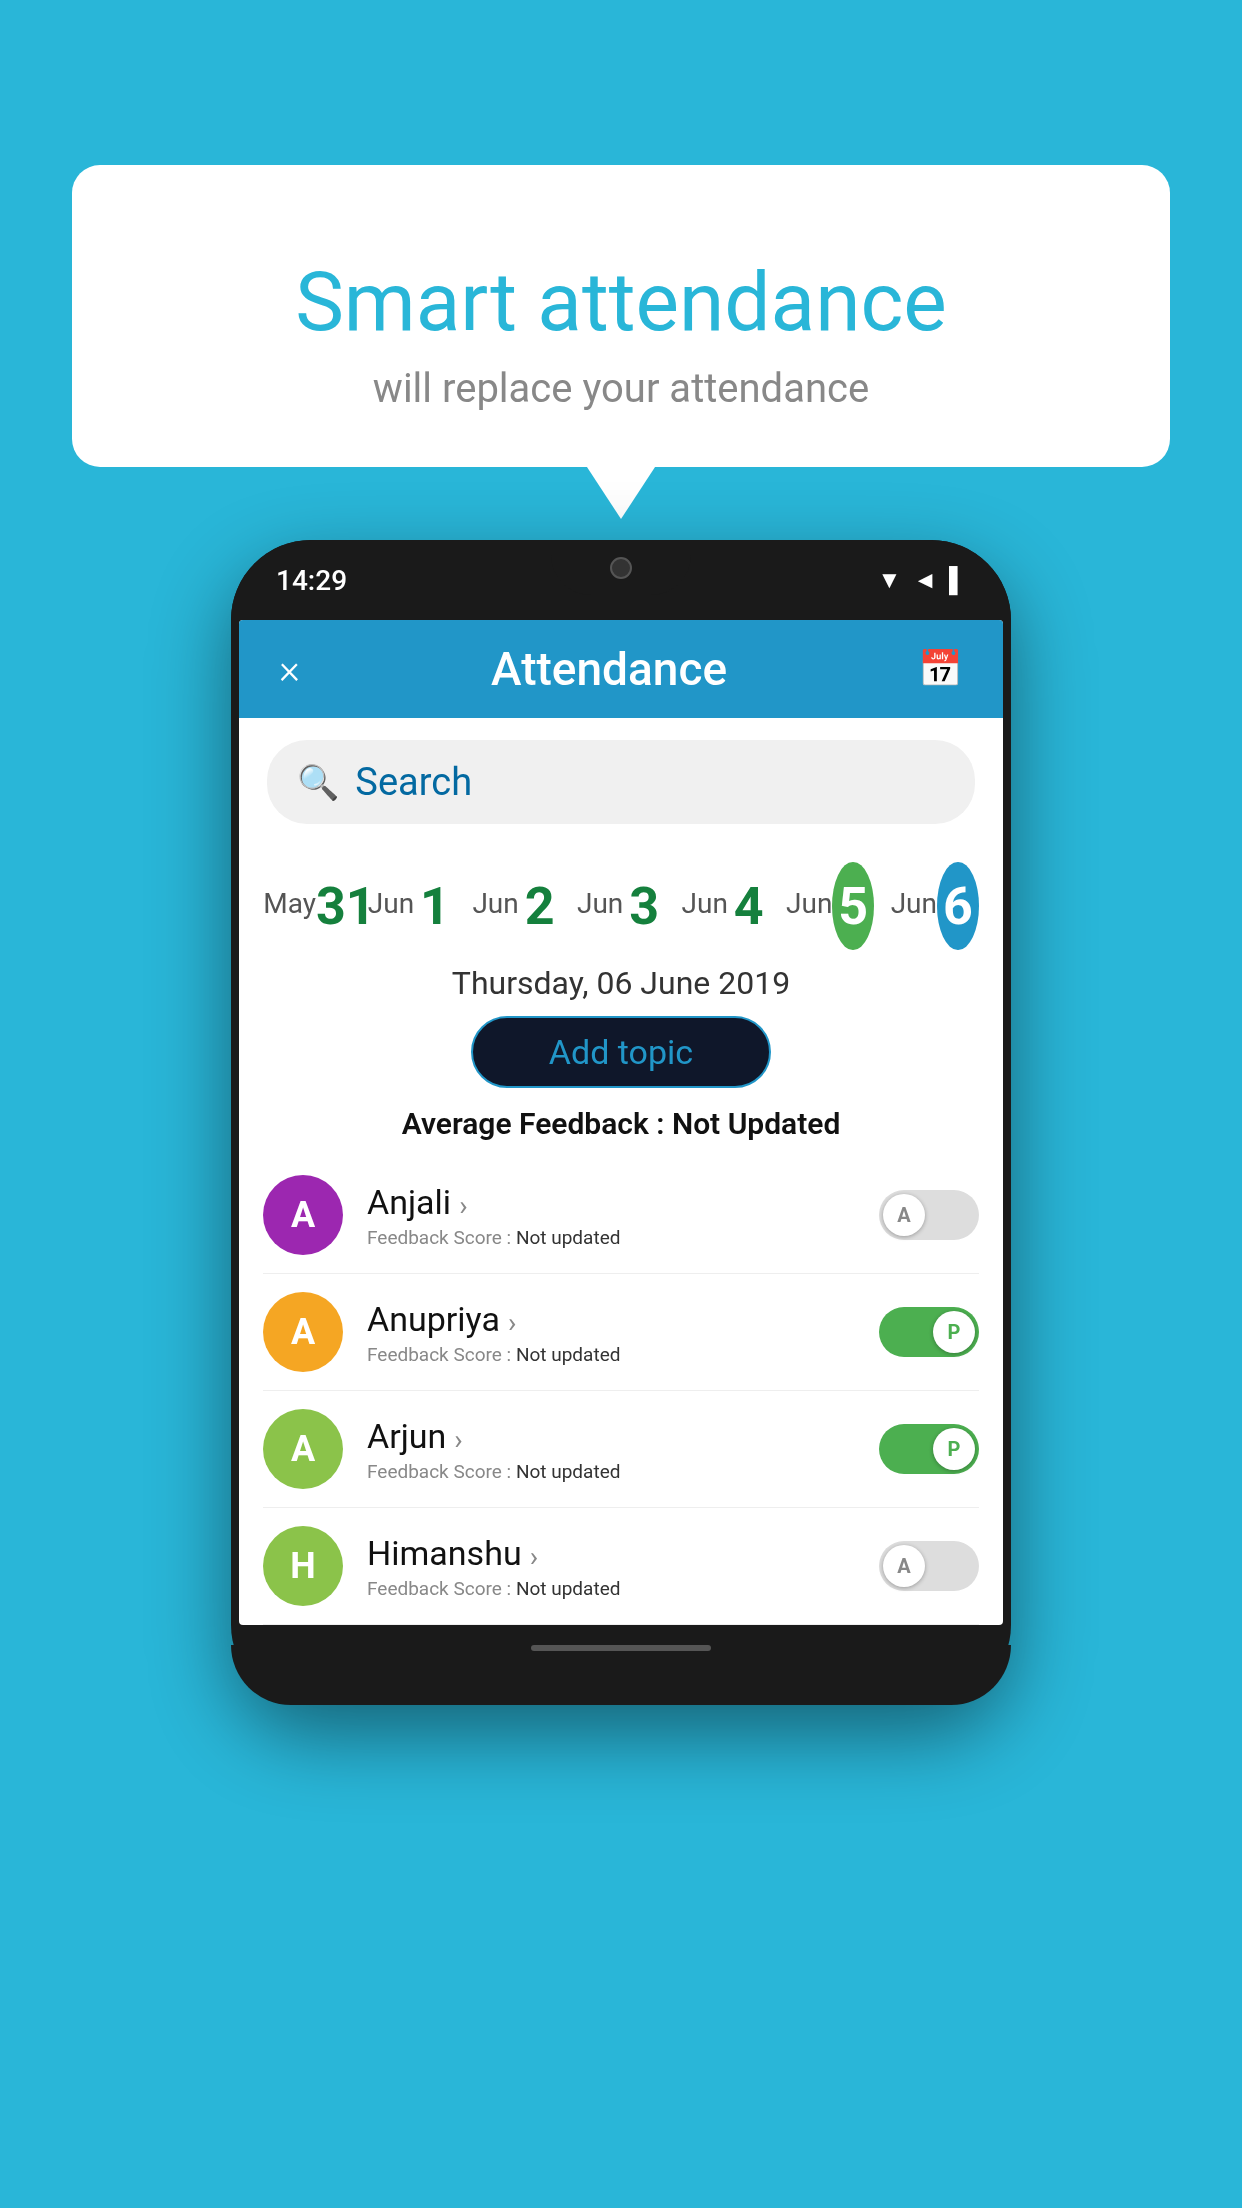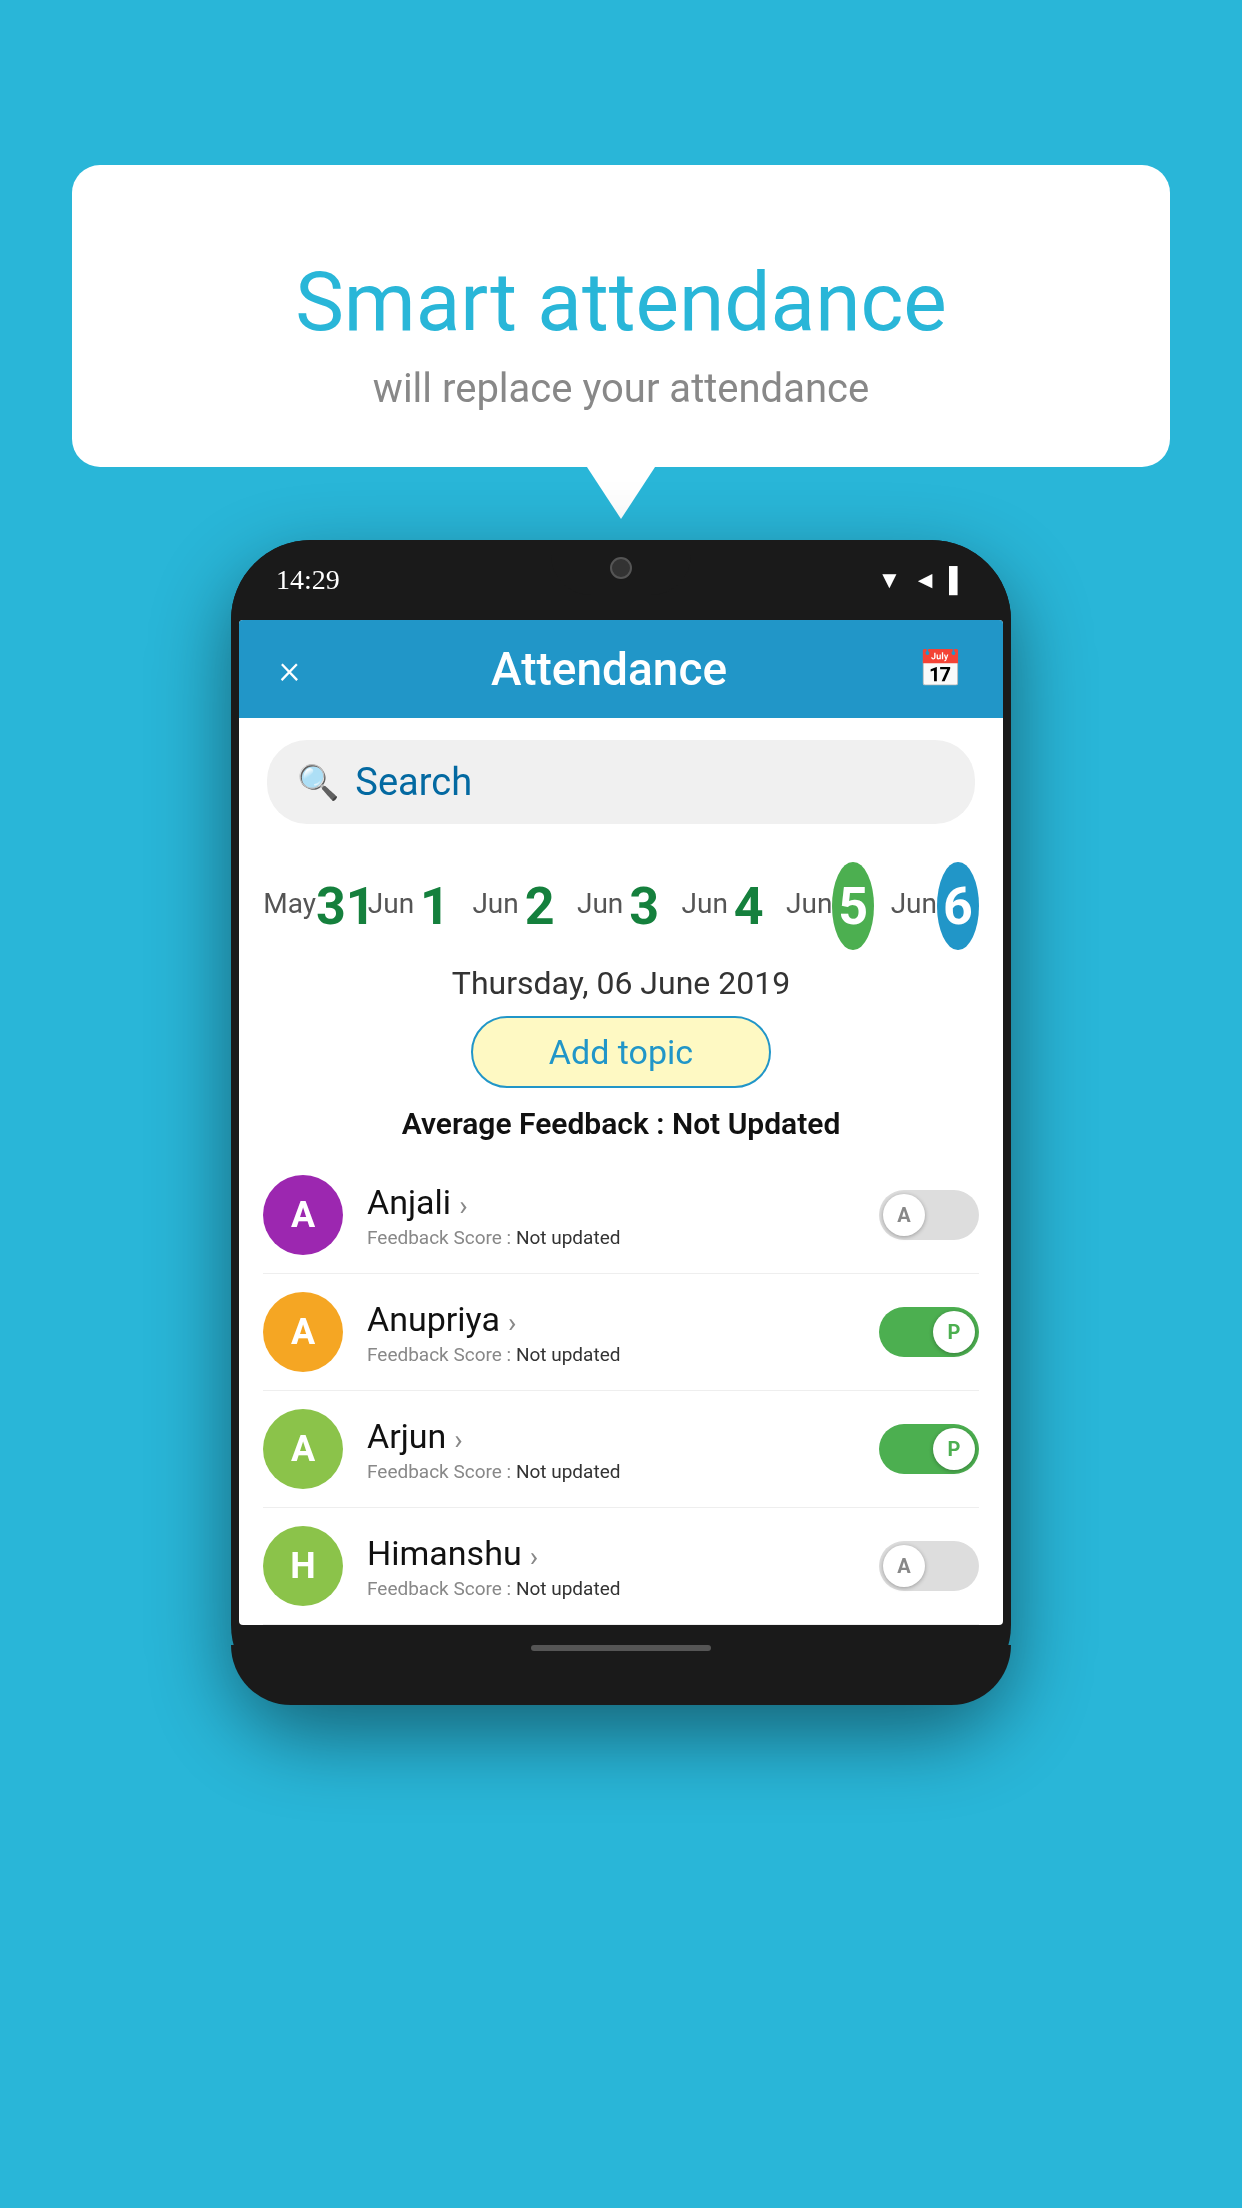--- a/index.html
+++ b/index.html
@@ -71,21 +71,20 @@
     }
 
     .phone-top-bar {
       height: 80px;
       background: #1a1a1a;
       border-radius: 80px 80px 0 0;
       display: flex;
       align-items: center;
       justify-content: space-between;
       padding: 0 45px;
-      font-family: Liberation Serif, serif;
     }
 
     .status-time {
       color: white;
       font-size: 28px;
       font-weight: 500;
     }
 
     .status-icons {
       display: flex;
@@ -225,21 +224,21 @@
       font-weight: 400;
     }
 
     
     .add-topic-btn {
       display: block;
       margin: 0 auto 18px auto;
       border: 2px solid #2196c8;
       border-radius: 40px;
       padding: 14px 52px;
-      background: #fef9c3;
+      background: #0f172a;
       color: #2196c8;
       font-size: 34px;
       text-align: center;
       width: 300px;
     }
 
     
     .avg-feedback {
       text-align: center;
       font-size: 30px;

